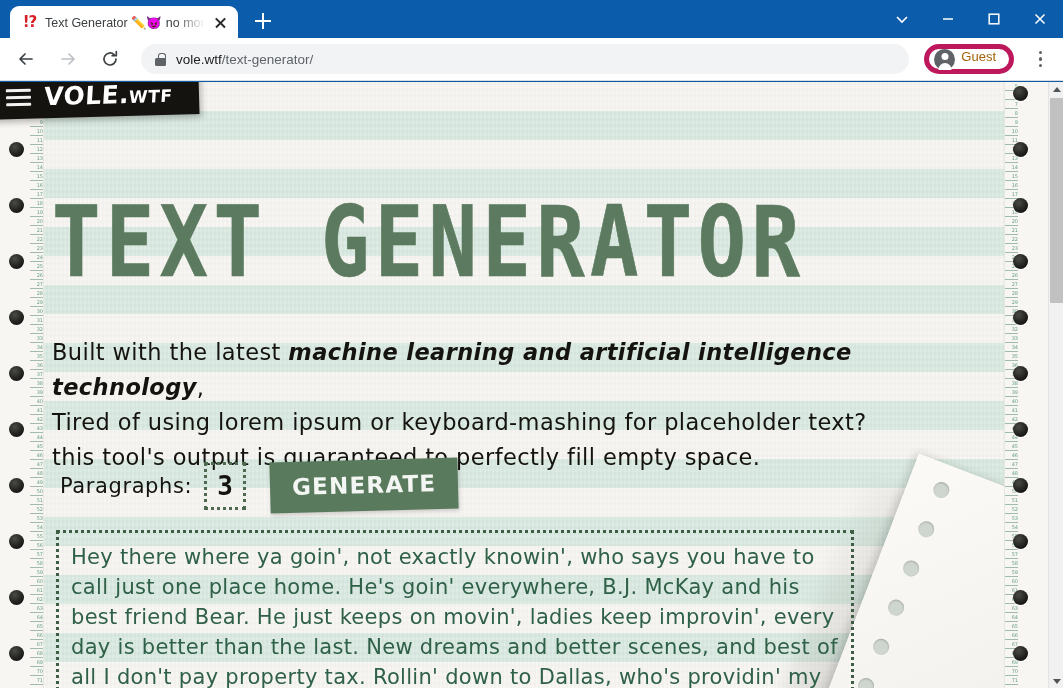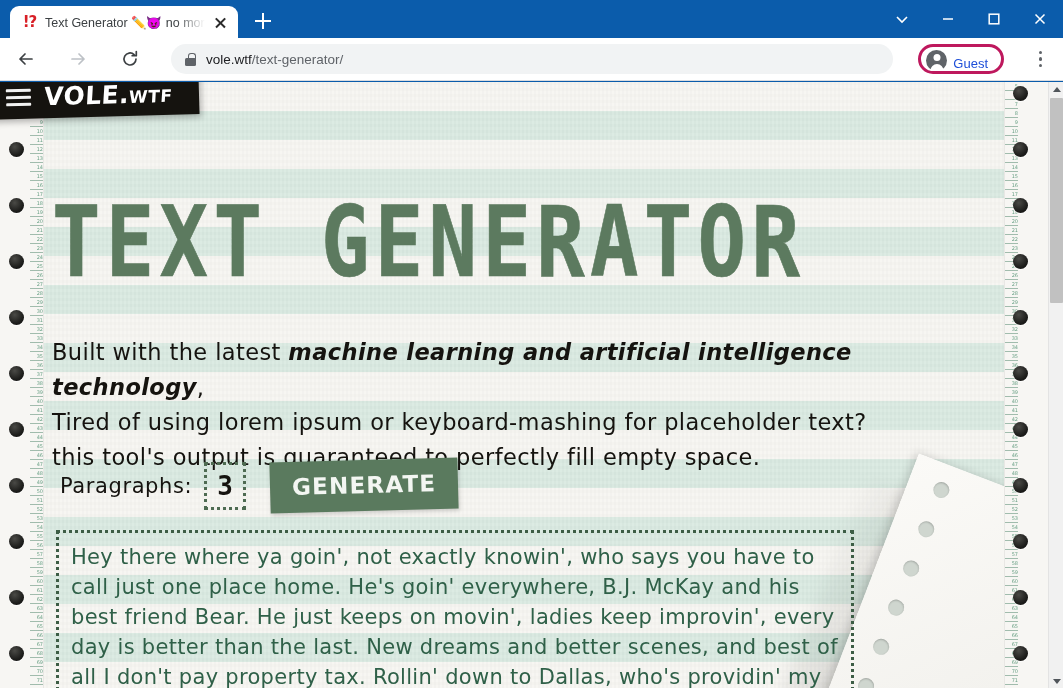--- a/index.html
+++ b/index.html
@@ -54,44 +54,44 @@
   }
   .newtab::before { left: 7px; top: 14px; width: 16px; height: 2px; }
   .newtab::after  { left: 14px; top: 7px; width: 2px; height: 16px; }
 
   .wincontrols { display: flex; align-items: center; height: 38px; }
   .wc { width: 46px; height: 32px; position: relative; }
   .wc svg { position: absolute; left: 50%; top: 50%; transform: translate(-50%,-50%); }
 
   .toolbar {
     height: 43px; background: #ffffff; display: flex; align-items: center;
-    padding: 0 9px; gap: 18px; border-bottom: 1px solid #dadce0;
+    padding: 0 9px; gap: 8px; border-bottom: 1px solid #dadce0;
   }
   .navbtn { width: 34px; height: 34px; position: relative; flex: 0 0 34px; }
   .navbtn svg { position: absolute; left: 50%; top: 50%; transform: translate(-50%,-50%); }
   .omnibox {
     flex: 1; height: 30px; background: #f1f3f4; border-radius: 16px;
     display: flex; align-items: center; gap: 10px; padding: 0 14px; margin: 0 7px 0 6px;
     font-size: 13.5px; color: #202124;
   }
   .lock { width: 11px; height: 13px; position: relative; flex: 0 0 11px; }
   .lock::before {
     content: ""; position: absolute; left: 0; bottom: 0; width: 11px; height: 8px;
     background: #5f6368; border-radius: 1.5px;
   }
   .lock::after {
     content: ""; position: absolute; left: 2.5px; top: 0; width: 6px; height: 7px;
     border: 1.8px solid #5f6368; border-bottom: none; border-radius: 3px 3px 0 0;
   }
   .url-host { color: #202124; }
   .url-path { color: #5f6368; }
   .guest {
-    height: 30px; border: 3px solid #be185d; border-radius: 16px;
-    display: flex; align-items: flex-end; gap: 6px; padding: 0 13px 0 5px;
-    font-size: 13px; color: #1d4ed8; margin-right: 4px;
+    height: 30px; border: 5px solid #be185d; border-radius: 16px;
+    display: flex; align-items: flex-start; gap: 6px; padding: 0 13px 0 5px;
+    font-size: 13px; color: #a16207; margin-right: 4px;
   }
   .guest-av {
     width: 21px; height: 21px; border-radius: 50%; background: #5f6368;
     position: relative; flex: 0 0 21px;
   }
   .guest-av::before {
     content: ""; position: absolute; left: 50%; top: 4px; transform: translateX(-50%);
     width: 7px; height: 7px; border-radius: 50%; background: #fff;
   }
   .guest-av::after {

